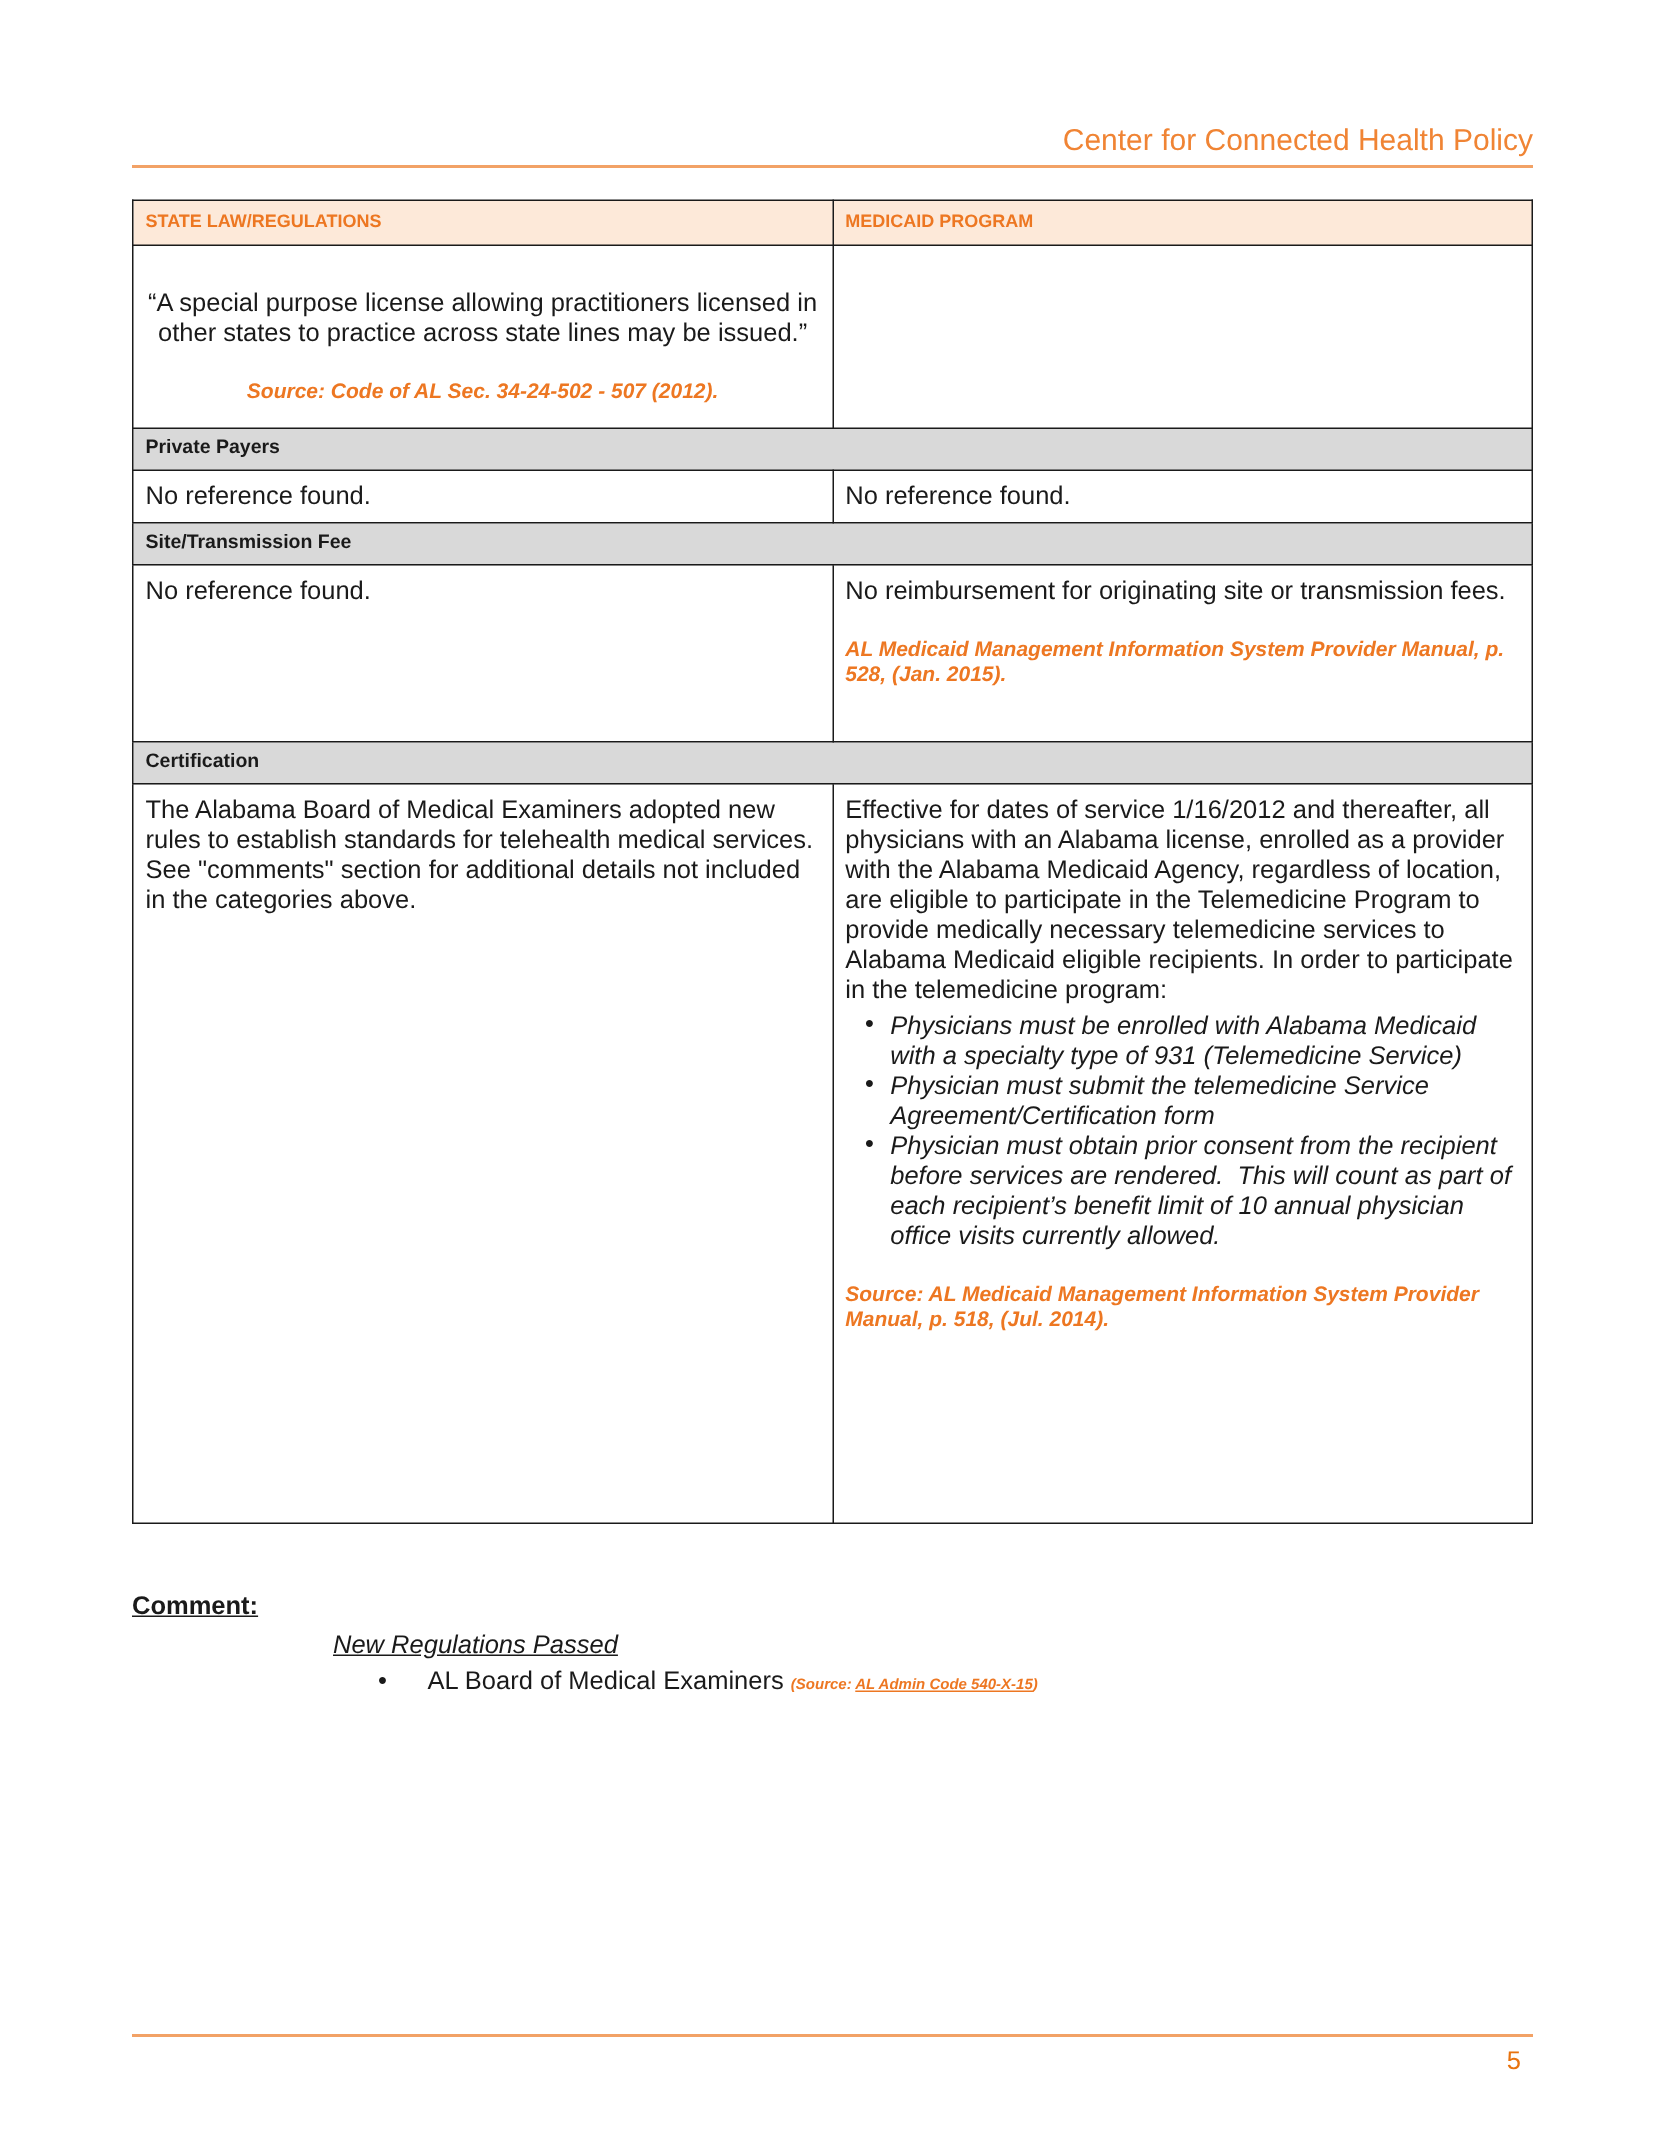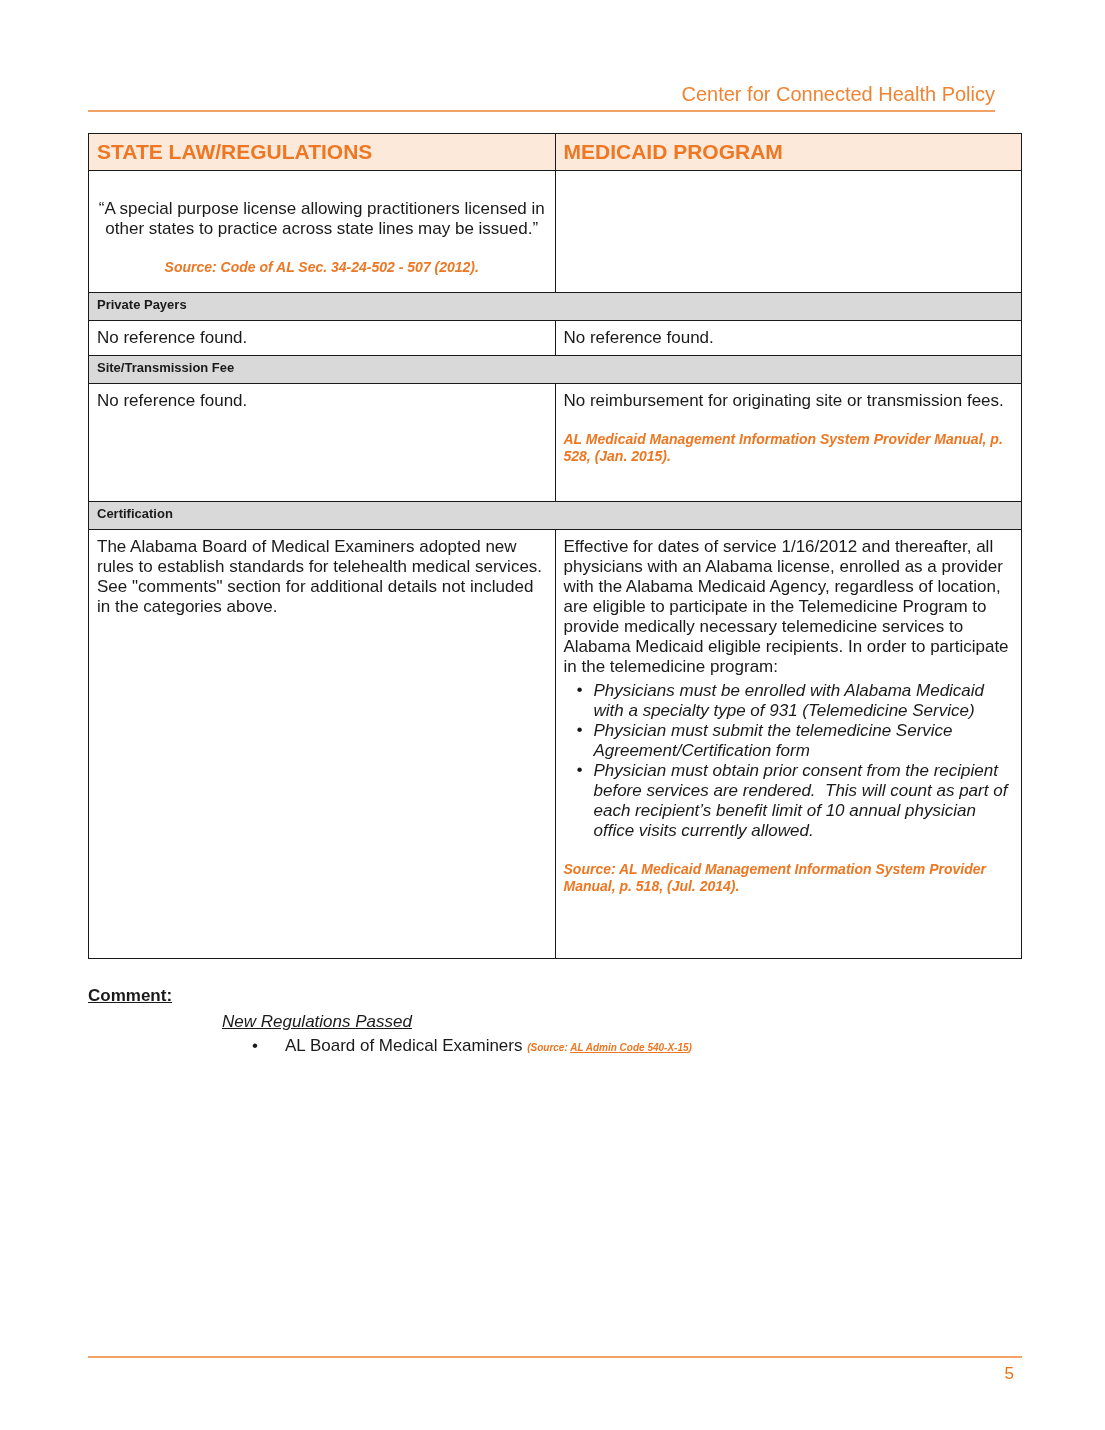--- a/index.html
+++ b/index.html
@@ -9,21 +9,21 @@
   .page {
     position: relative;
     width: 1105px;
     height: 1430px;
     margin: 0 auto;
     background: #ffffff;
     overflow: hidden;
   }
   .content {
     padding-left: 88px;
-    padding-right: 110px;
+    padding-right: 83px;
   }
 
   
   .doc-title {
     padding-top: 82px;
     text-align: right;
     font-size: 20px;
     line-height: 24px;
     color: #f08434;
   }
@@ -42,42 +42,42 @@
   }
   .policy-table col { width: 50%; }
   .policy-table th, .policy-table td {
     border: 1px solid #1a1a1a;
     vertical-align: top;
     text-align: left;
   }
   .policy-table th {
     background: #fde9d9;
     color: #ed7722;
-    font-size: 21px;
+    font-size: 12px;
     font-weight: bold;
     padding: 6px 8px;
     height: 30px;
   }
   .policy-table td.cell {
     padding: 7px 8px;
     font-size: 17px;
     line-height: 20px;
   }
   .policy-table tr.section-row td {
     background: #d9d9d9;
     font-size: 13px;
     font-weight: bold;
     padding: 4px 8px;
     height: 28px;
   }
   tr.row-quote td.cell { height: 122px; }
   tr.row-quote td.quote-cell { padding-top: 28px; text-align: center; }
   tr.row-noref td.cell { height: 31px; }
   tr.row-site td.cell { height: 118px; }
-  tr.row-misc td.cell { height: 429px; }
+  tr.row-misc td.cell { height: 493px; }
 
   .body-text { white-space: pre-wrap; }
   .source-text {
     margin-top: 20px;
     color: #ed7722;
     font-size: 14px;
     line-height: 17px;
     font-weight: bold;
     font-style: italic;
     white-space: pre-wrap;
@@ -94,21 +94,21 @@
     white-space: pre-wrap;
   }
   ul.misc-bullets li::before {
     content: "\2022";
     position: absolute;
     left: -17px;
     top: -1px;
   }
 
   
-  .comment-block { margin-top: 26px; font-size: 17px; line-height: 21px; }
+  .comment-block { margin-top: 44px; font-size: 17px; line-height: 21px; }
   .comment-label {
     font-weight: bold;
     text-decoration: underline;
   }
   .comment-sub {
     margin-top: 5px;
     margin-left: 134px;
     font-style: italic;
     text-decoration: underline;
   }

